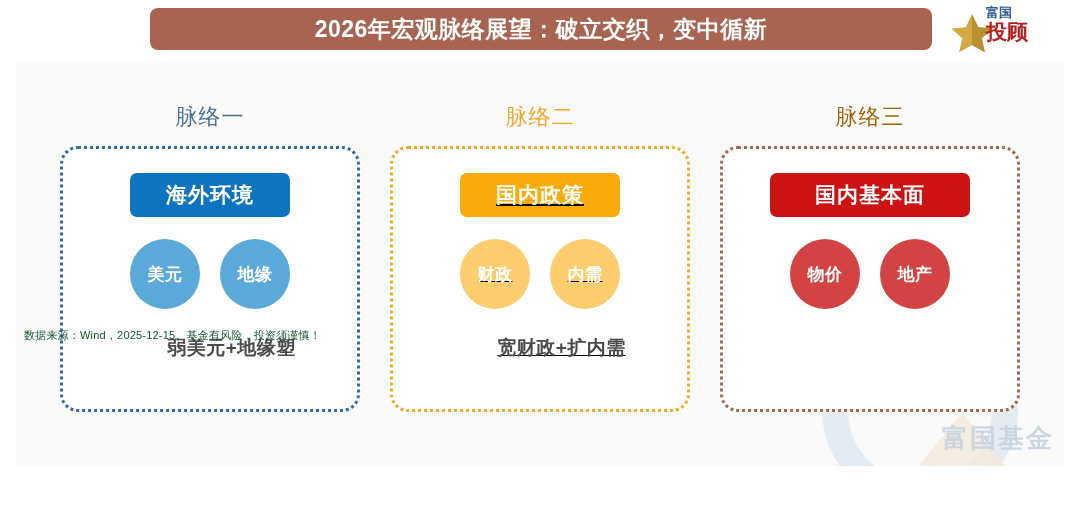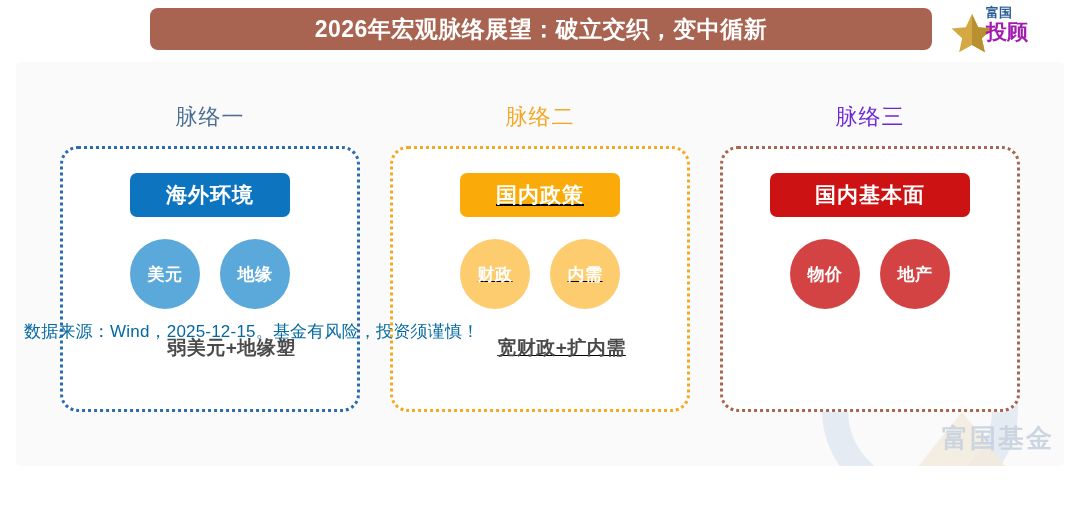--- a/index.html
+++ b/index.html
@@ -37,21 +37,21 @@
   .brand-star { position:absolute; left:0px; top:10px; }
   .brand-words {
     position:absolute; left:36px; top:3px;
     display:flex; flex-direction:column; line-height:1;
   }
   .brand-top {
     font-size:13px; font-weight:bold; color:#2b5c96;
     letter-spacing:0px;
   }
   .brand-bottom {
-    font-size:21px; font-weight:bold; color:#a21caf;
+    font-size:21px; font-weight:bold; color:#b91c1c;
     margin-top:2px; letter-spacing:0px;
   }
 
   
   .board {
     position:absolute; left:16px; top:62px;
     width:1048px; height:404px;
     background:#fafafa;
     border-radius:4px;
   }
@@ -140,29 +140,29 @@
   .col-1 .col-title { color:#4a6e92; }
   .col-1 .col-box   { border-color:#2b6cb0; }
   .col-1 .pill      { background:#0d75c0; }
   .col-1 .circle    { background:#5ba8da; }
 
   .col-2 .col-title { color:#f5a623; }
   .col-2 .col-box   { border-color:#f6a823;text-decoration:underline; }
   .col-2 .pill      { background:#fbab09; }
   .col-2 .circle    { background:#fccc6e; }
 
-  .col-3 .col-title { color:#6d28d9; }
+  .col-3 .col-title { color:#a16207; }
   .col-3 .col-box   { border-color:#a8654f; }
   .col-3 .pill      { background:#cc1212; min-width:200px;text-align:right; }
   .col-3 .circle    { background:#d34343; }
 
   
   .source-note {
     position:absolute; left:24px; bottom:17px;
-    font-size:17px; color:#0369a1;
+    font-size:11px; color:#14532d;
     letter-spacing:.2px;
   }
 </style>
 </head>
 <body>
 
 <div class="slide">
 
   <div class="header">
     <div class="title-banner">

